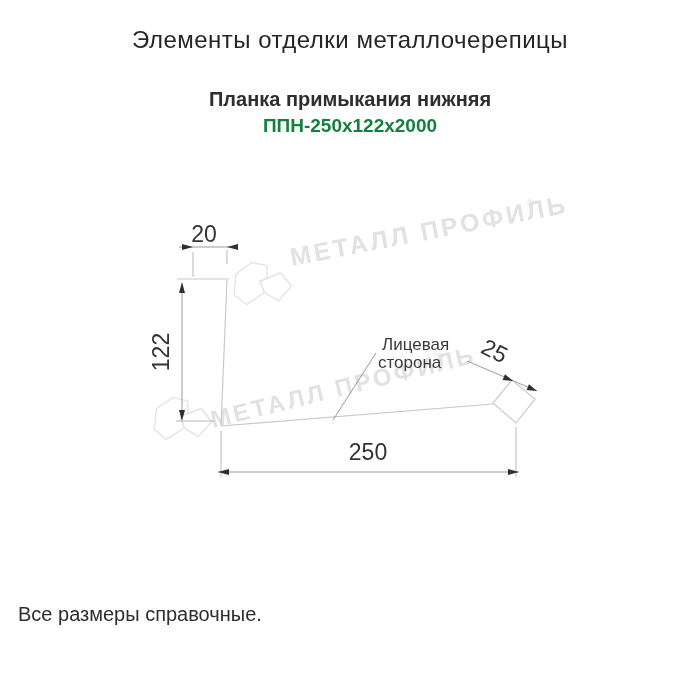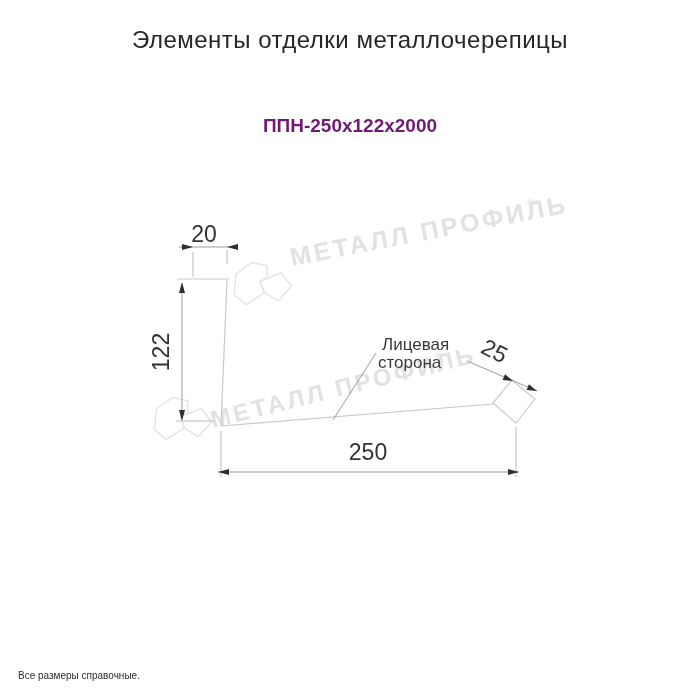--- a/index.html
+++ b/index.html
@@ -8,45 +8,46 @@
     width:700px;height:700px;
     background:#ffffff;
     overflow:hidden;
     font-family:"Liberation Sans", sans-serif;
     color:#2d2d2d;
     padding-left:16px;
   }
   .hdr{position:absolute;left:0;width:700px;text-align:center;}
   .title{top:26px;font-size:24px;font-weight:400;letter-spacing:0.5px;color:#262626;}
   .subtitle{top:88px;font-size:20px;font-weight:700;color:#2e2e2e;}
-  .model{top:115px;font-size:19px;font-weight:700;color:#701a75;}
+  .model{top:115px;font-size:19px;font-weight:700;color:#15803d;}
   .drawing-svg{position:absolute;left:0;top:0;}
   .footer{
-    position:absolute;left:18px;top:667px;
-    font-size:10px;line-height:18px;color:#2e2e2e;
+    position:absolute;left:18px;top:605px;
+    font-size:20px;line-height:18px;color:#2e2e2e;
   }
   .wm-text{
     font-size:25px;font-weight:700;letter-spacing:3px;
     fill:#e2e2e2;
   }
   .wm-reg{font-size:10px;fill:#e2e2e2;}
   .dim-text{font-size:23px;fill:#333333;}
   .label-text{font-size:17px;fill:#3a3a3a;}
   .dimline{stroke:#9b9b9b;stroke-width:1;fill:none;}
   .extline{stroke:#b9b9b9;stroke-width:1;fill:none;}
   .profline{stroke:#c9c9c9;stroke-width:1.2;fill:none;}
   .arrow{fill:#2f2f2f;stroke:none;}
   .wm-logo{stroke:#e4e4e4;stroke-width:1.4;fill:none;stroke-linejoin:miter;}
 </style>
 </head>
 <body>
 
 <div class="page">
 
   <div class="hdr title">Элементы отделки металлочерепицы</div>
+  <div class="hdr subtitle">Планка примыкания нижняя</div>
   <div class="hdr model">ППН-250x122x2000</div>
 
   <svg class="drawing-svg" width="700" height="700" viewBox="0 0 700 700">
 
     <g transform="translate(226,266) rotate(-12)">
       <path class="wm-logo" d="M 2,30 L 8,10 L 26,2 L 40,8 L 38,20 L 30,22 L 32,34 L 12,42 Z"></path>
       <path class="wm-logo" d="M 30,22 L 52,18 L 60,33 L 44,45 L 32,34 Z"></path>
     </g>
     <g transform="translate(292,266) rotate(-11)">
       <text class="wm-text" x="0" y="0">МЕТАЛЛ ПРОФИЛЬ</text>

